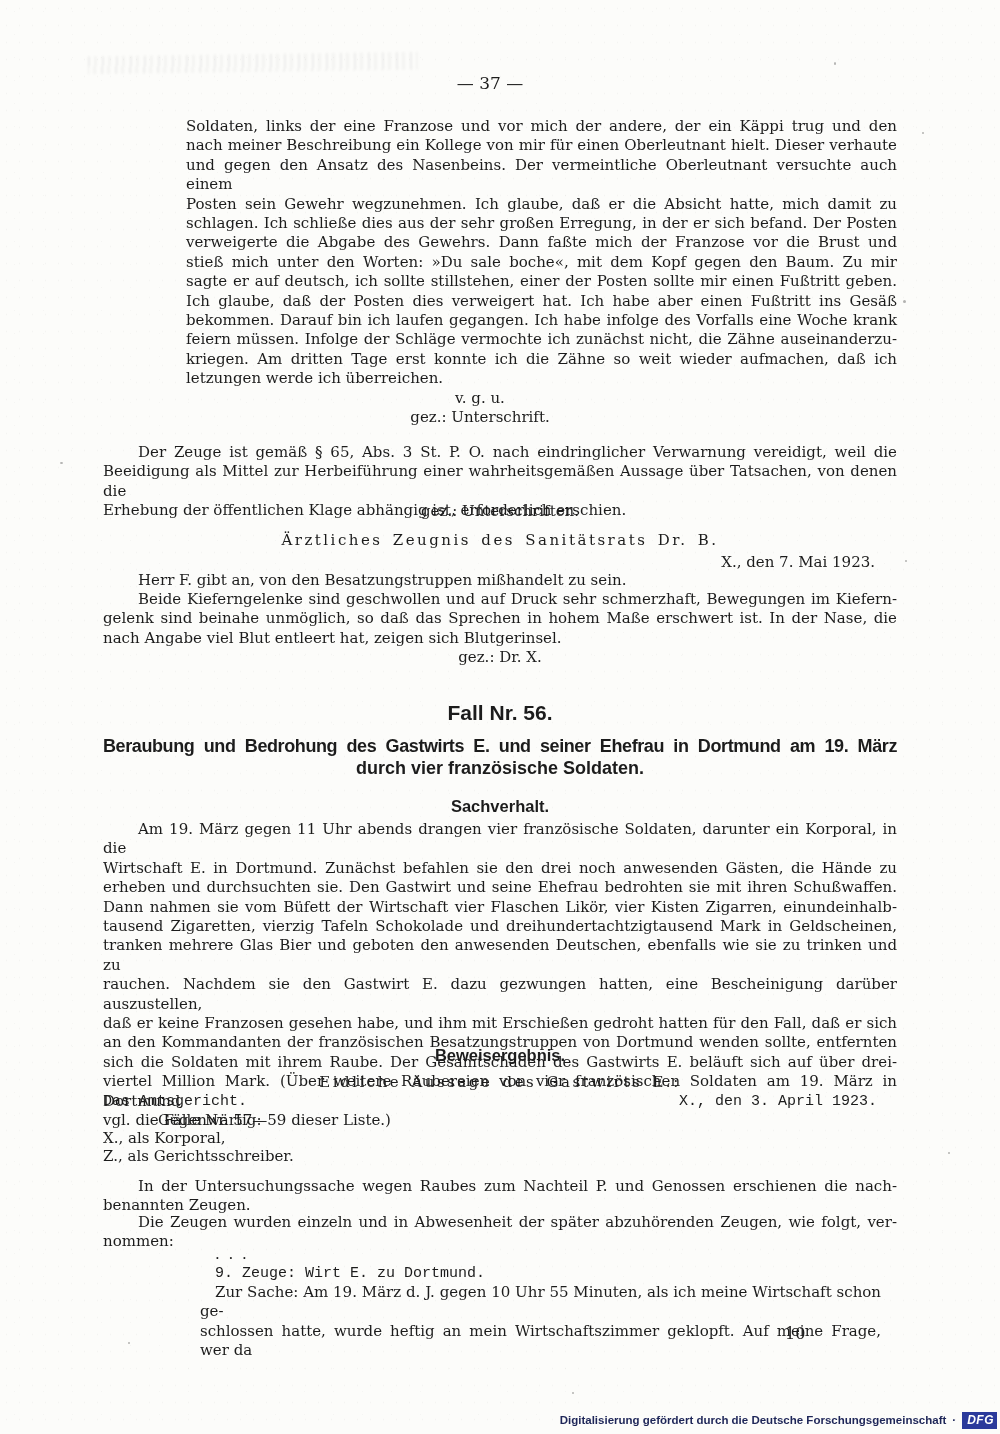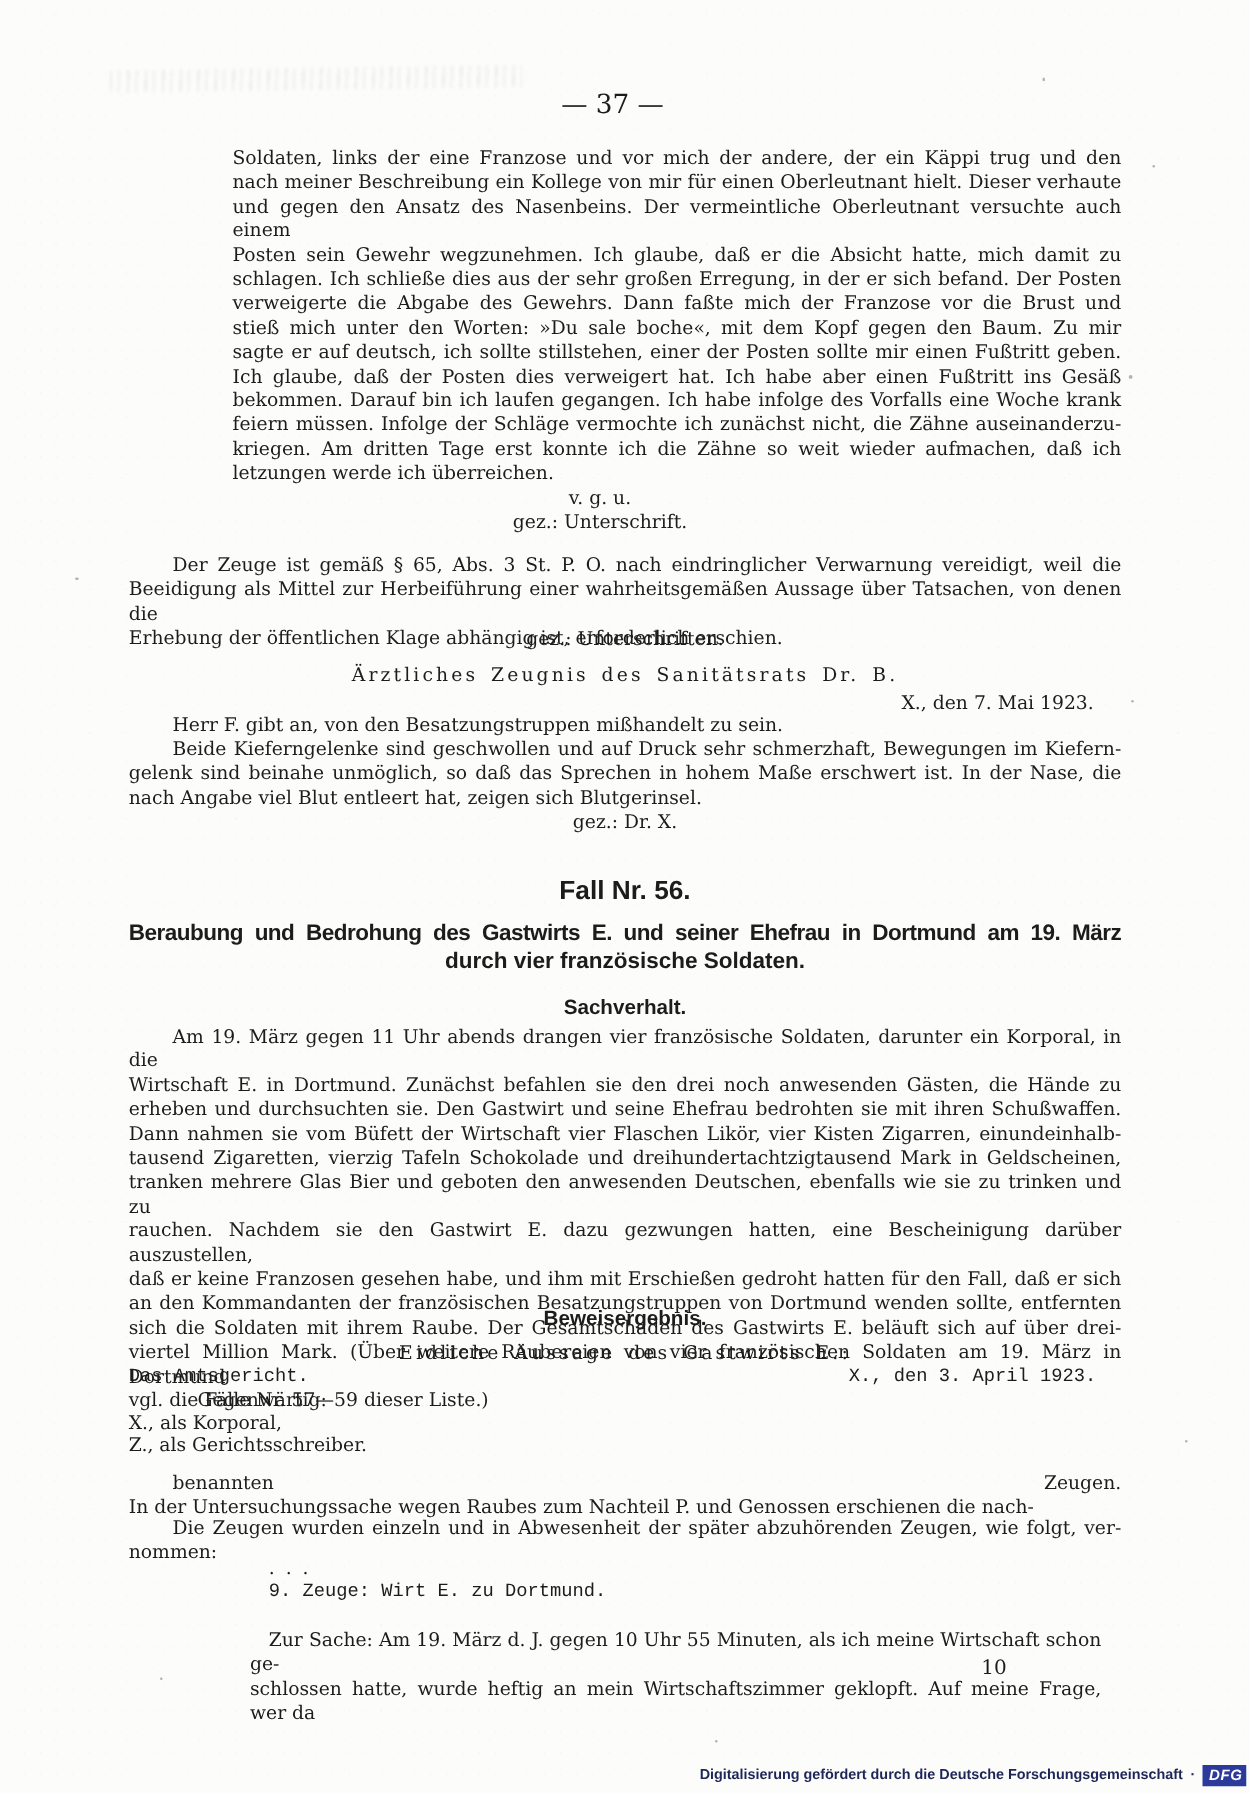--- a/index.html
+++ b/index.html
@@ -13,21 +13,21 @@
     background-size: 13px 17px, 29px 23px;
     overflow:hidden;
     font-family:"DejaVu Serif", serif;
     color:#1c1c1c;
   }
   .block { position:absolute; font-size:15px; line-height:19.4px; }
   .tline { white-space:normal; }
   .just .tline { text-align:justify; text-align-last:justify; }
   .just .tline:last-child { text-align-last:left; }
   .ind .tline:first-child { text-indent:35px; }
-  .ind15 .tline:first-child { text-indent:15px;margin-top:20px; }
+  .ind15 .tline:first-child { text-indent:15px; }
   .center { text-align:center; }
   .right { text-align:right; }
   .h-sans { font-family:"Liberation Sans", sans-serif; font-weight:bold; }
   .spaced { letter-spacing:2.5px; word-spacing:3px; }
   .row { display:flex; justify-content:space-between; }
   .justline { text-align:justify; text-align-last:justify; }
   
   .smudge {
     position:absolute; left:88px; top:54px; width:330px; height:18px;
     background:repeating-linear-gradient(93deg, rgba(60,60,60,0.14) 0 2px, transparent 2px 6px, rgba(60,60,60,0.08) 6px 9px, transparent 9px 14px);
@@ -53,21 +53,21 @@
   <div class="smudge"></div>
   <span class="speck" style="left:903px; top:300px; width:3px; height:3px;"></span>
   <span class="speck" style="left:922px; top:132px; width:2px; height:2px;"></span>
   <span class="speck" style="left:60px; top:462px; width:3px; height:2px;"></span>
   <span class="speck" style="left:948px; top:1152px; width:2px; height:2px;"></span>
   <span class="speck" style="left:834px; top:62px; width:2px; height:3px;"></span>
   <span class="speck" style="left:128px; top:1342px; width:2px; height:2px;"></span>
   <span class="speck" style="left:905px; top:560px; width:2px; height:2px;"></span>
   <span class="speck" style="left:572px; top:1392px; width:2px; height:2px;"></span>
 
-  <div class="block center" style="left:0; top:74px; width:980px; font-size:21px;">—  37  —</div>
+  <div class="block center" style="left:0; top:74px; width:980px; font-size:17px;">—  37  —</div>
 
   <div class="block just" style="left:186px; top:117px; width:711px;">
       <div class="tline">Soldaten, links der eine Franzose und vor mich der andere, der ein Käppi trug und den</div>
       <div class="tline">nach meiner Beschreibung ein Kollege von mir für einen Oberleutnant hielt.  Dieser verhaute</div>
       <div class="tline">und gegen den Ansatz des Nasenbeins.  Der vermeintliche Oberleutnant versuchte auch einem</div>
       <div class="tline">Posten sein Gewehr wegzunehmen.  Ich glaube, daß er die Absicht hatte, mich damit zu</div>
       <div class="tline">schlagen.  Ich schließe dies aus der sehr großen Erregung, in der er sich befand.  Der Posten</div>
       <div class="tline">verweigerte die Abgabe des Gewehrs.  Dann faßte mich der Franzose vor die Brust und</div>
       <div class="tline">stieß mich unter den Worten: »Du sale boche«, mit dem Kopf gegen den Baum.  Zu mir</div>
       <div class="tline">sagte er auf deutsch, ich sollte stillstehen, einer der Posten sollte mir einen Fußtritt geben.</div>
@@ -135,22 +135,22 @@
   <div class="block row" style="left:103px; top:1092px; width:774px;font-family:Liberation Mono, monospace;">
     <span>Das Amtsgericht.</span>
     <span>X., den 3. April 1923.</span>
   </div>
 
   <div class="block" style="left:158px; top:1111px;">Gegenwärtig:</div>
   <div class="block" style="left:103px; top:1129px;">X., als Korporal,</div>
   <div class="block" style="left:103px; top:1147px;">Z., als Gerichtsschreiber.</div>
 
   <div class="block just ind" style="left:103px; top:1177px; width:794px;">
+      <div class="tline">In der Untersuchungssache wegen Raubes zum Nachteil P. und Genossen erschienen die nach-</div>
       <div class="tline">benannten Zeugen.</div>
-      <div class="tline">In der Untersuchungssache wegen Raubes zum Nachteil P. und Genossen erschienen die nach-</div>
     </div>
 
   <div class="block just ind" style="left:103px; top:1213px; width:794px;">
       <div class="tline">Die Zeugen wurden einzeln und in Abwesenheit der später abzuhörenden Zeugen, wie folgt, ver-</div>
       <div class="tline">nommen:</div>
     </div>
 
   <div class="block" style="left:215px; top:1245px; letter-spacing:2px;">. . .</div>
 
   <div class="block" style="left:215px; top:1264px;font-family:Liberation Mono, monospace;">9. Zeuge: Wirt E. zu Dortmund.</div>

